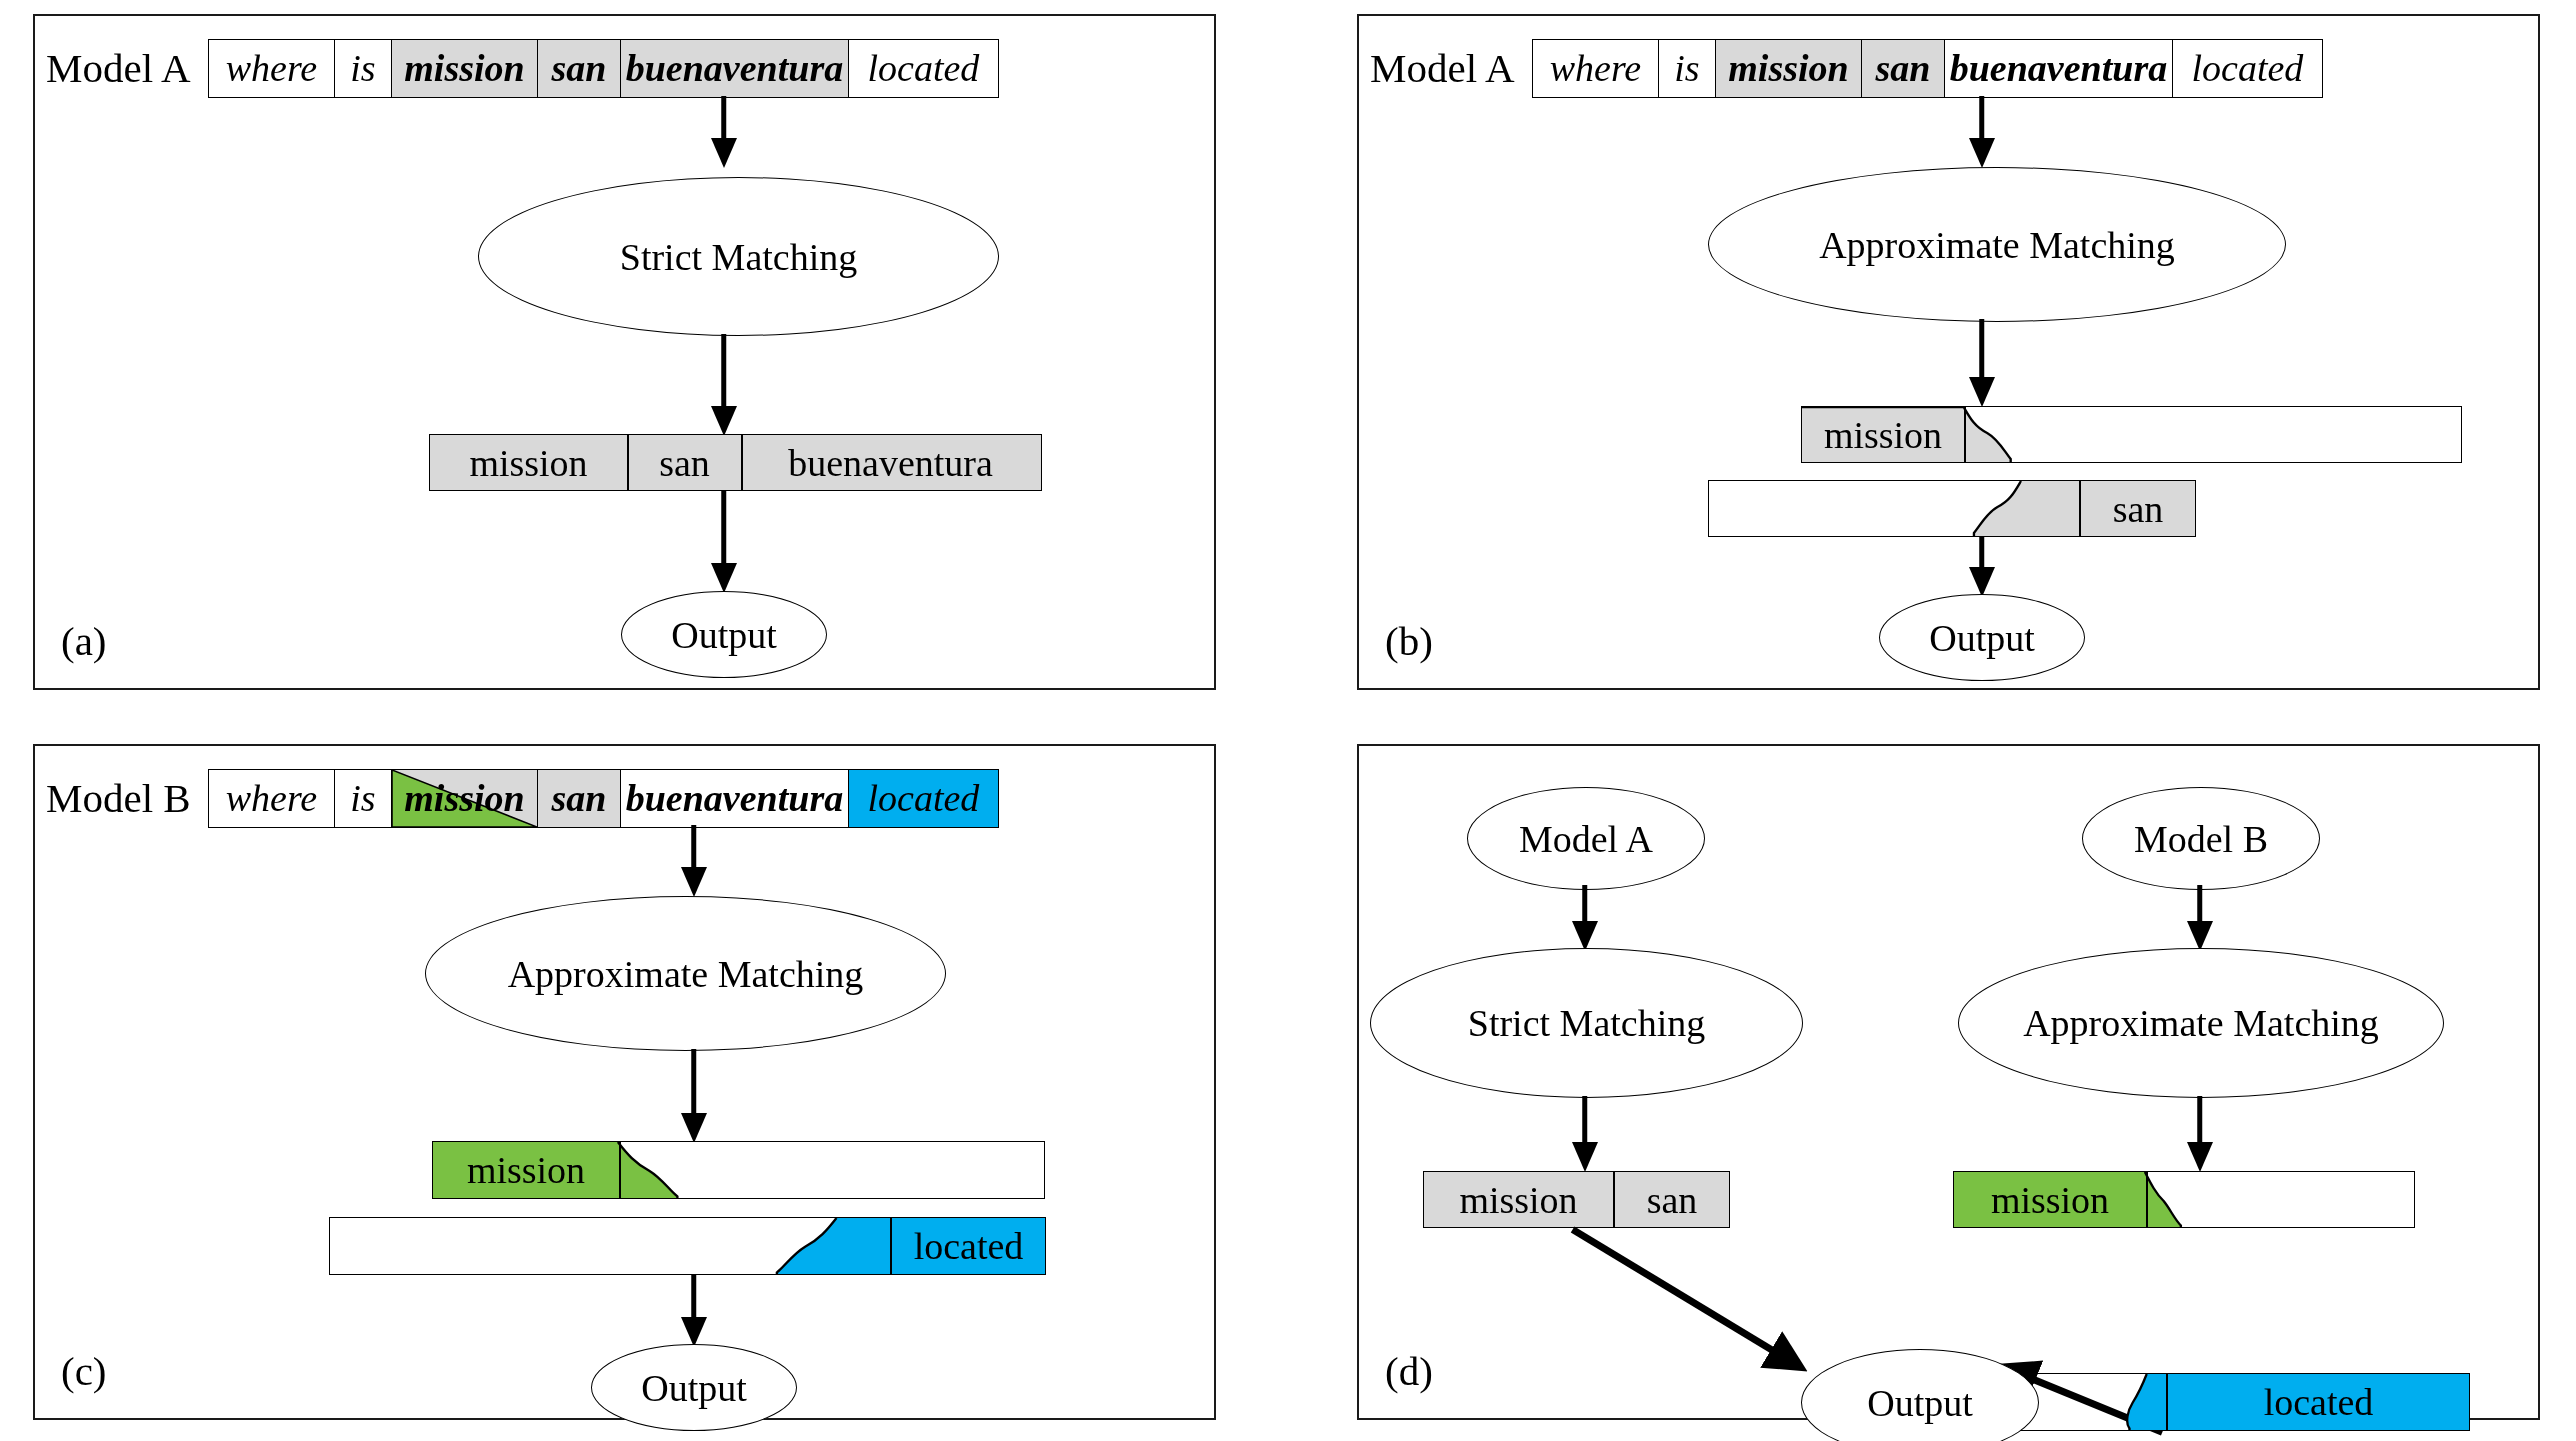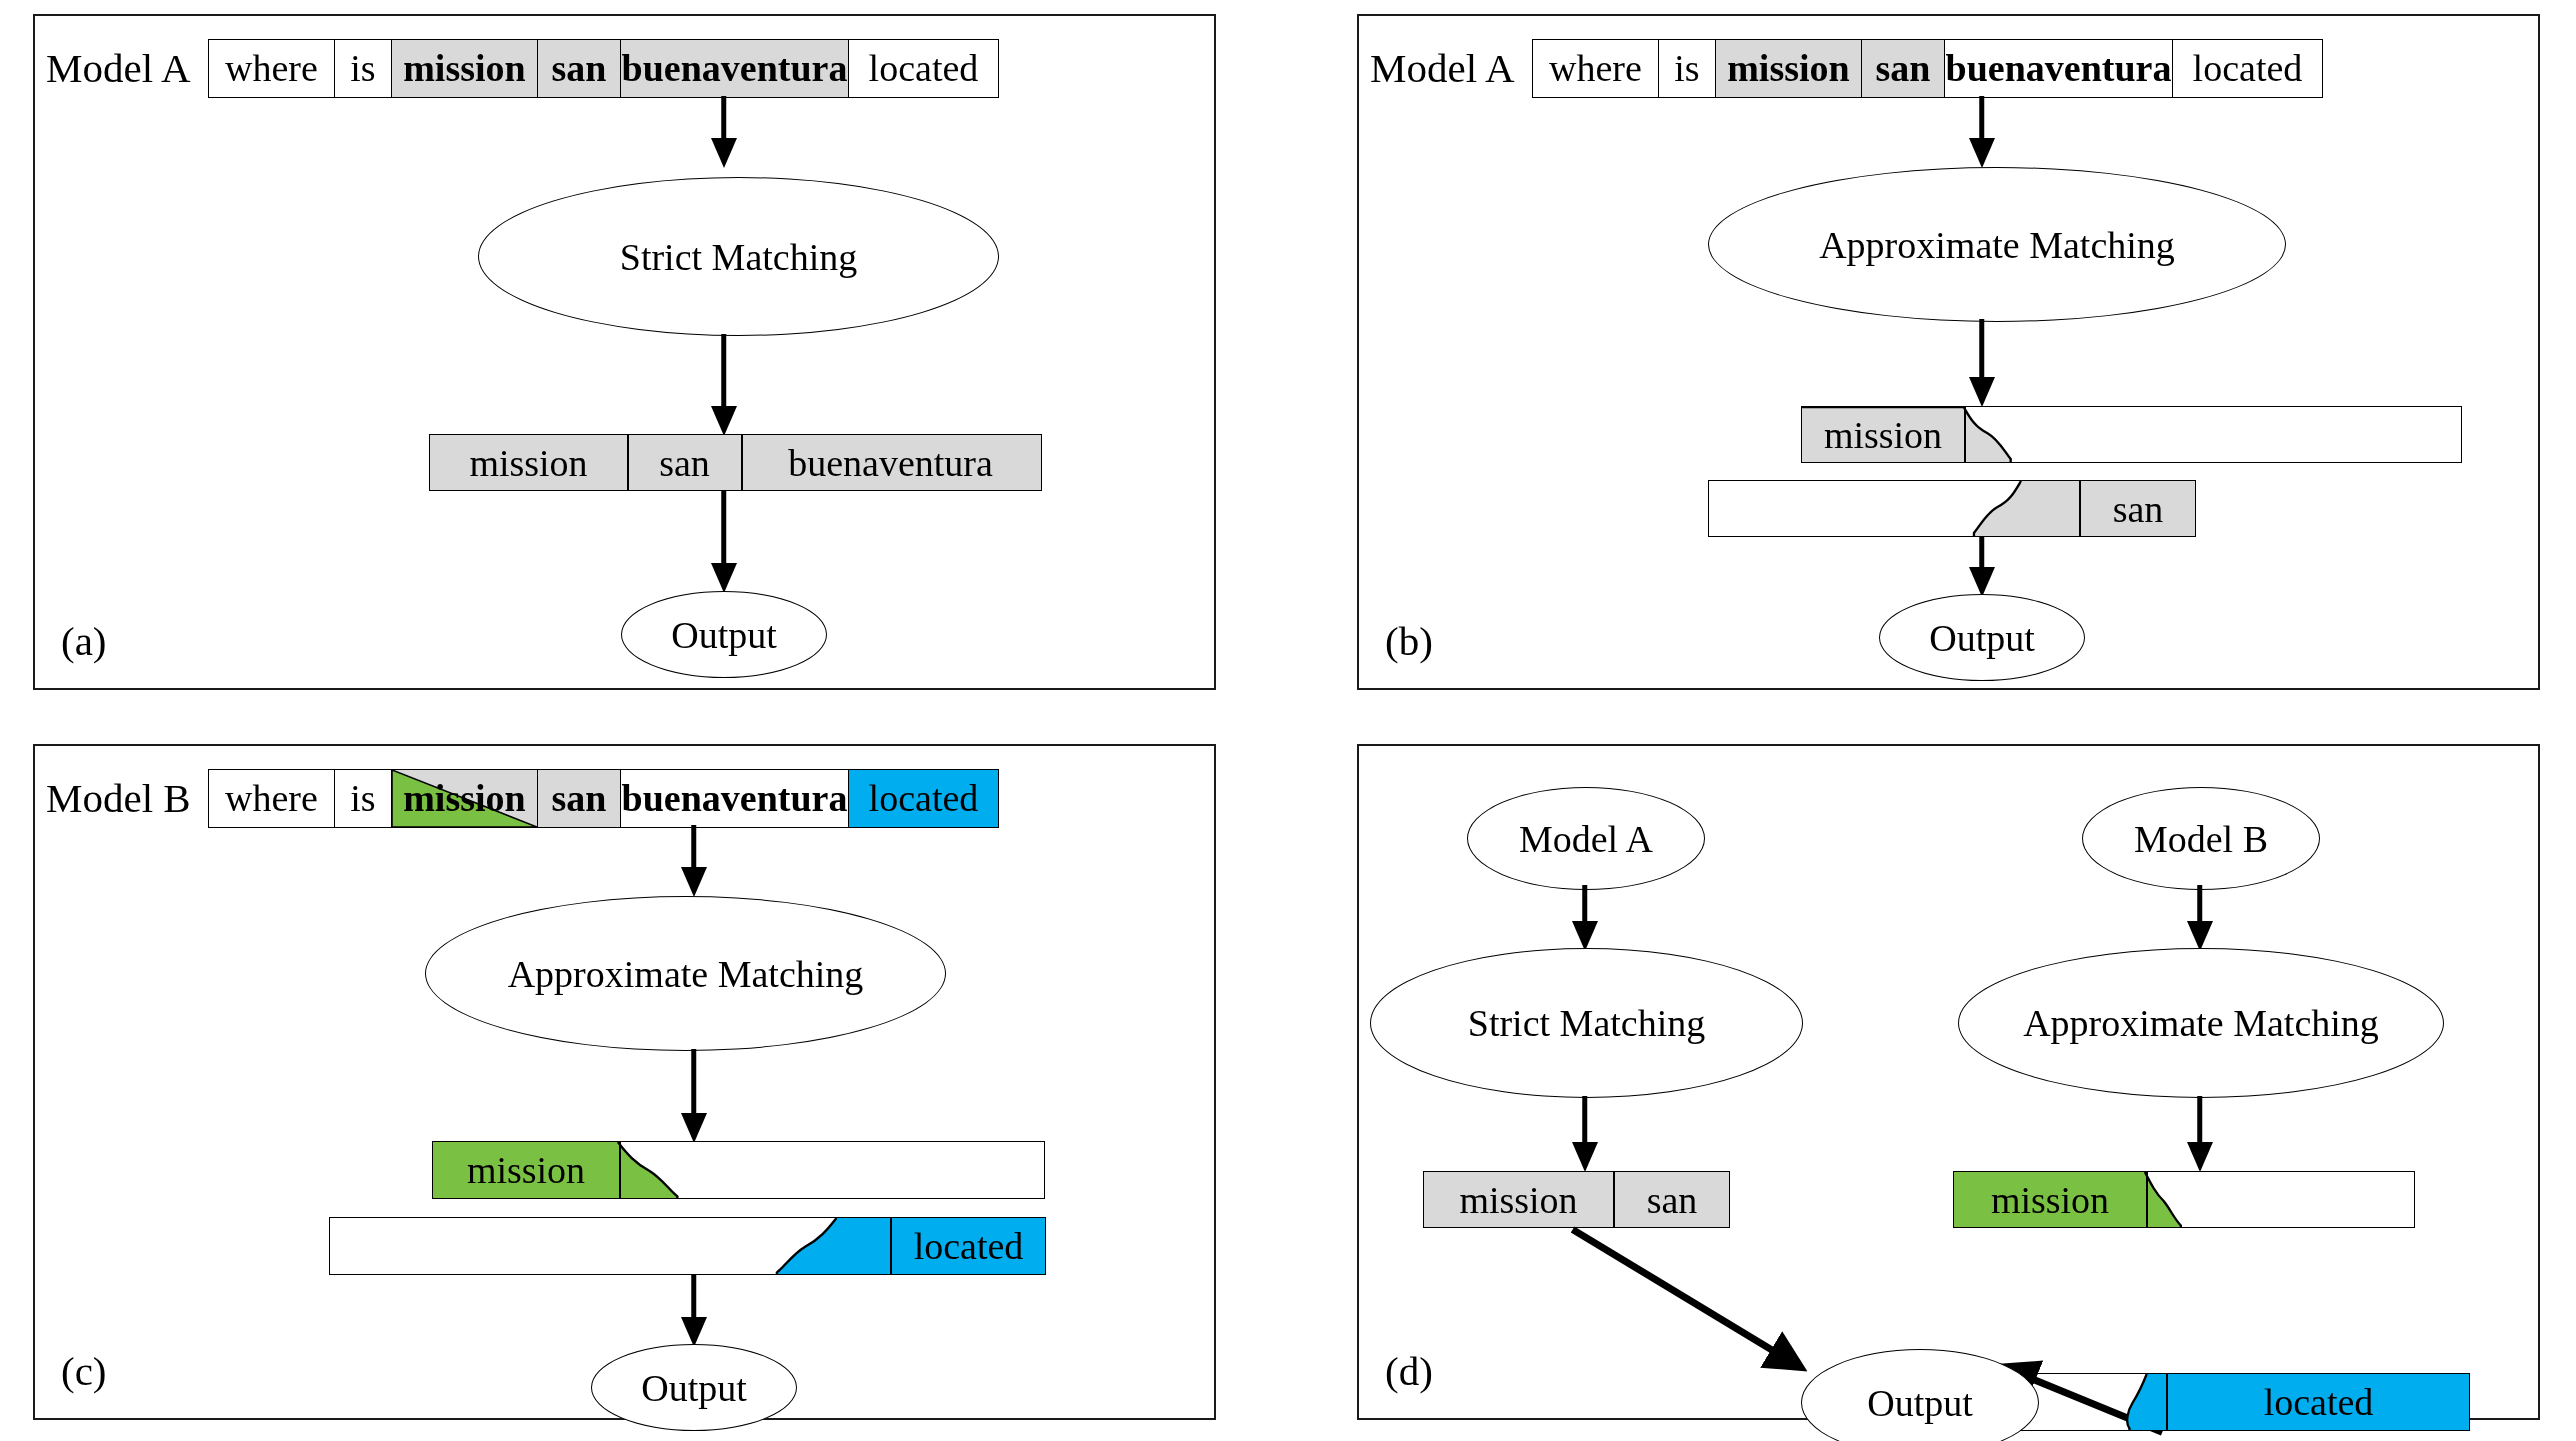--- a/index.html
+++ b/index.html
@@ -30,21 +30,21 @@
   .strip{position:absolute;display:flex;align-items:stretch;}
   .model-label{
     font-size:41px;line-height:57px;white-space:nowrap;
     display:flex;align-items:center;padding-right:17.3px;
   }
   .tokens{display:flex;border:1.6px solid #000;background:#fff;}
   .tok{
     position:relative;border-right:1.6px solid #000;
     font-size:38px;line-height:57px;height:57px;
     display:flex;align-items:center;justify-content:center;
-    padding:0 12.6px;box-sizing:border-box;white-space:nowrap;background:#fff;
+    padding:0 12.6px;box-sizing:border-box;white-space:nowrap;background:#fff;font-style:italic;
   }
   .tok:last-child{border-right:none;}
   .tok.gray{background:#d9d9d9;}
   .tok.blue{background:#00aeef;}
   .tok.bold{font-weight:bold;}
   .tok .txt{position:relative;z-index:3;}
   .tok .tri-green{
     position:absolute;left:0;top:0;width:100%;height:100%;z-index:1;
   }
 

